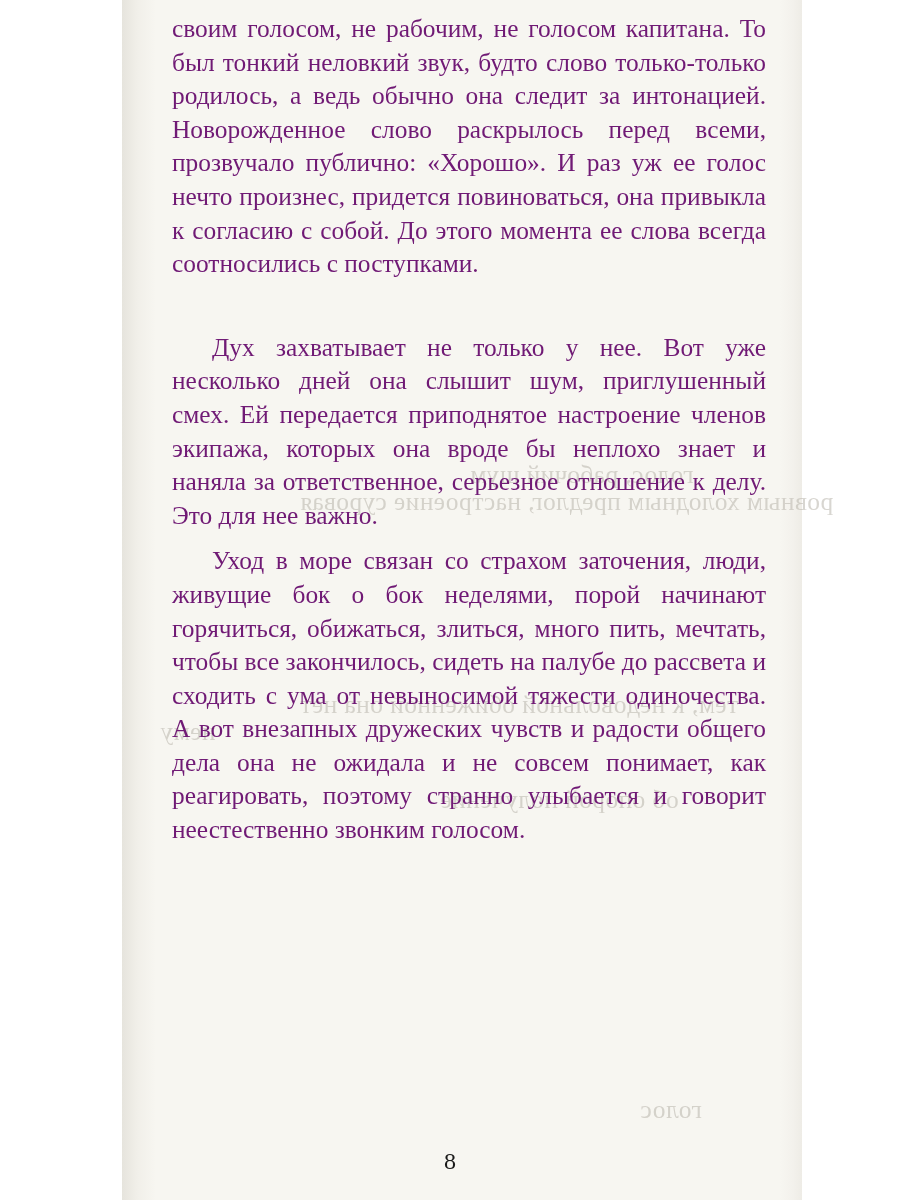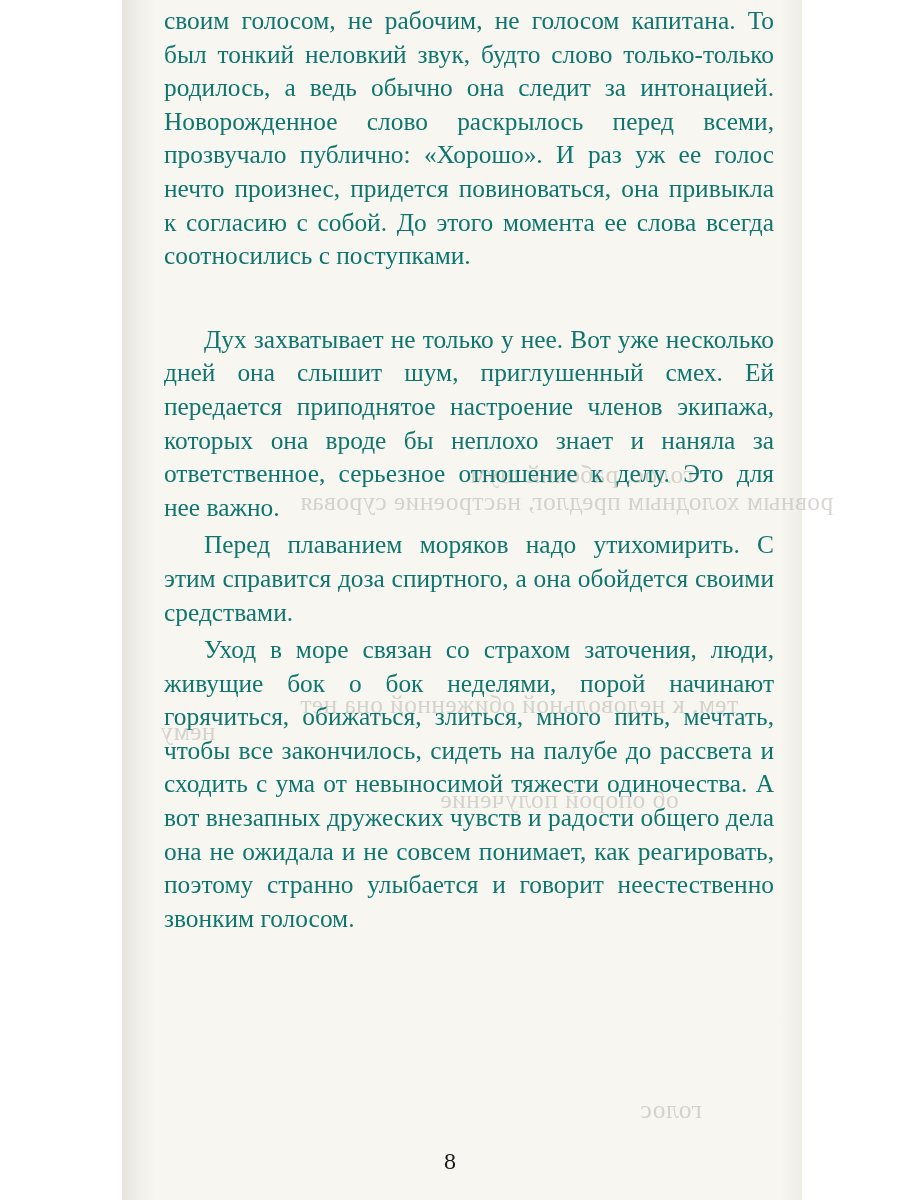--- a/index.html
+++ b/index.html
@@ -72,22 +72,22 @@
 
   
   .text-column {
     position: absolute;
     left: 160px;
     top: 0;
     width: 618px;
     z-index: 2;
   }
   .para {
-    margin: 4px;
-    color: #0f766e;
+    margin: 12px;
+    color: #701a75;
     font-size: 25.4px;
     line-height: 33.6px;
     text-align: justify;
     text-justify: inter-word;
     hyphens: manual;
     text-indent: 40px;
     -webkit-font-smoothing: antialiased;
   }
   .para.no-indent { text-indent: 0; }
   .para.gap-large { margin-top: 50px; }
@@ -118,19 +118,18 @@
       <div class="bleed-line" style="top: 487px; left: 300px;">ровным холодным предлог, настроение суровая</div>
       <div class="bleed-line" style="top: 690px; left: 300px;">тем, к недовольной обиженной она нет</div>
       <div class="bleed-line" style="top: 717px; left: 160px;">нему</div>
       <div class="bleed-line" style="top: 785px; left: 440px;">об опорой получение</div>
       <div class="bleed-line" style="top: 1095px; left: 640px;">голос</div>
     </div>
 
   <div class="text-column">
       <p class="para no-indent">своим голосом, не рабочим, не голосом капитана. То был тонкий неловкий звук, будто слово только-только родилось, а ведь обычно она следит за интонацией. Новорожденное слово раскрылось перед всеми, прозвучало публично: «Хорошо». И раз уж ее голос нечто произнес, придется повиноваться, она привыкла к согласию с собой. До этого момента ее слова всегда соотносились с поступками.</p>
       <p class="para gap-large">Дух захватывает не только у нее. Вот уже несколько дней она слышит шум, приглушенный смех. Ей передается приподнятое настроение членов экипажа, которых она вроде бы неплохо знает и наняла за ответственное, серьезное отношение к делу. Это для нее важно.</p>
-      <p class="para">Перед плаванием моряков надо утихомирить. С этим справится доза спиртного, а она обойдется своими средствами.</p>
       <p class="para">Уход в море связан со страхом заточения, люди, живущие бок о бок неделями, порой начинают горячиться, обижаться, злиться, много пить, мечтать, чтобы все закончилось, сидеть на палубе до рассвета и сходить с ума от невыносимой тяжести одиночества. А вот внезапных дружеских чувств и радости общего дела она не ожидала и не совсем понимает, как реагировать, поэтому странно улыбается и говорит неестественно звонким голосом.</p>
     </div>
 
   <div class="page-number">8</div>
 
 </div>
 
 </body></html>

